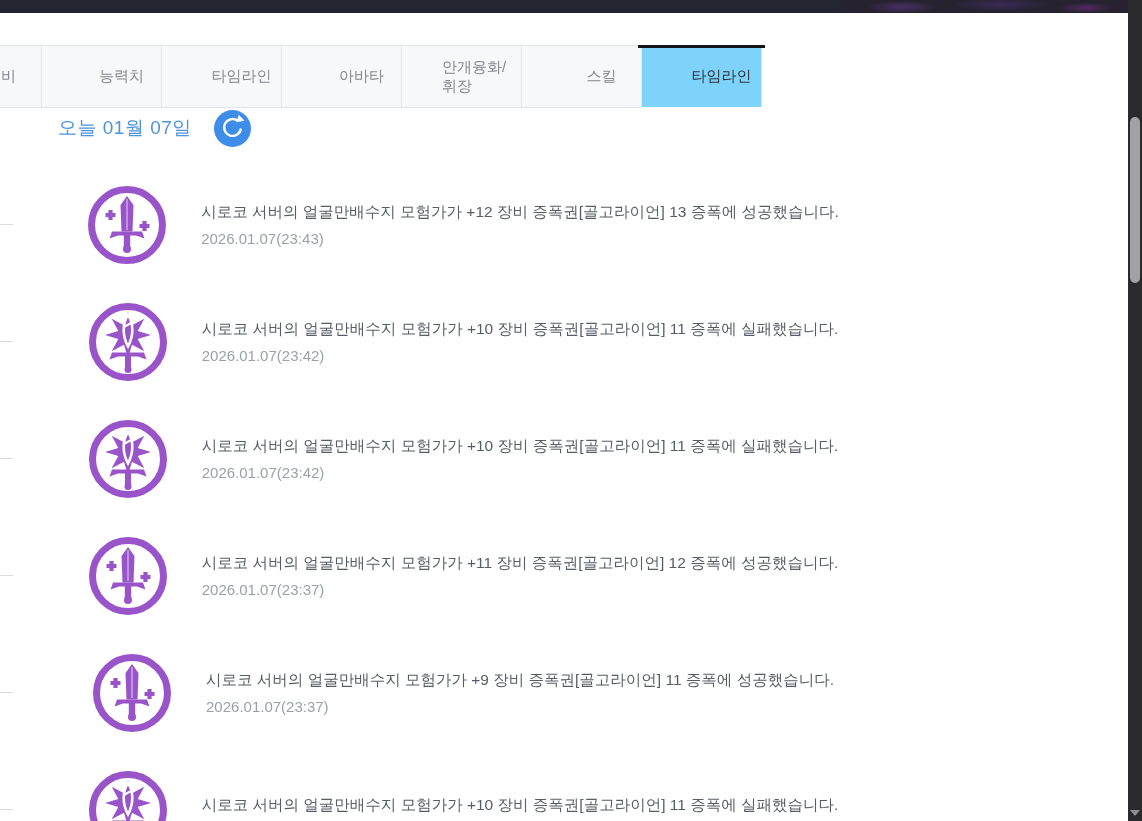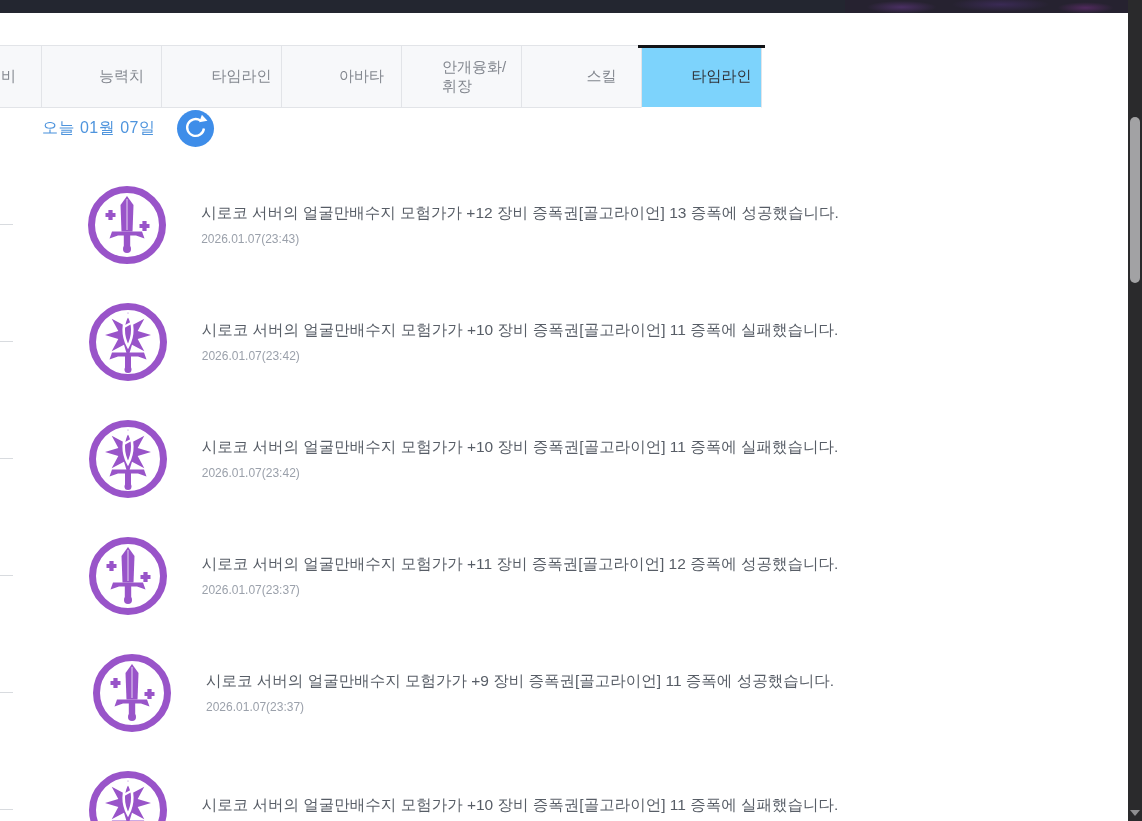--- a/index.html
+++ b/index.html
@@ -27,31 +27,31 @@
     display:flex;align-items:center;justify-content:center;font-size:15px;color:#83878f;cursor:pointer;}
   .tab + .tab{margin-left:-1px;padding-left:40px;}
   .tab.partial{width:42px;border-left:none;justify-content:flex-start;overflow:hidden;}
   .tab.partial span{margin-left:1px;}
   .tab.active{position:relative;z-index:1;background:#7dd3fc;border-bottom:1px solid #ffffff;color:#2f3238;}
   .tab.active::before{content:"";position:absolute;top:-1px;left:-4px;right:-4px;height:3px;background:#131417;}
 
   
   .content{position:absolute;top:108px;left:0;width:890px;}
   .date-row{display:flex;align-items:center;height:40px;margin-left:42px;}
-  .date-label{font-size:16px;color:#4e94dd;letter-spacing:.5px;}
+  .date-label{font-size:19px;color:#4e94dd;letter-spacing:.5px;margin-left:16px;}
   .refresh-btn{margin-left:22px;width:37px;height:37px;border-radius:50%;background:#3e8de9;border:none;
     display:flex;align-items:center;justify-content:center;cursor:pointer;padding:0;}
 
   .timeline-list{margin-top:18px;}
   .entry{position:relative;height:117px;display:flex;align-items:center;justify-content:center;}
   .entry-tick{position:absolute;left:0;top:58px;width:13px;height:1px;background:#d8dbdf;}
   .entry-icon{margin-left:36px;width:80px;height:80px;flex:0 0 auto;}
   .entry-text{margin-left:34px;}
   .entry-msg{font-size:15.5px;color:#575d66;line-height:1.25;}
-  .entry-time{margin-top:9px;font-size:12px;color:#9ba1ab;}
+  .entry-time{margin-top:9px;font-size:15px;color:#9ba1ab;}
 </style>
 </head>
 <body>
 
 <div class="screen">
   <div class="topbar">
     <div class="topbar-art"></div>
   </div>
 
   <div class="tabbar">

